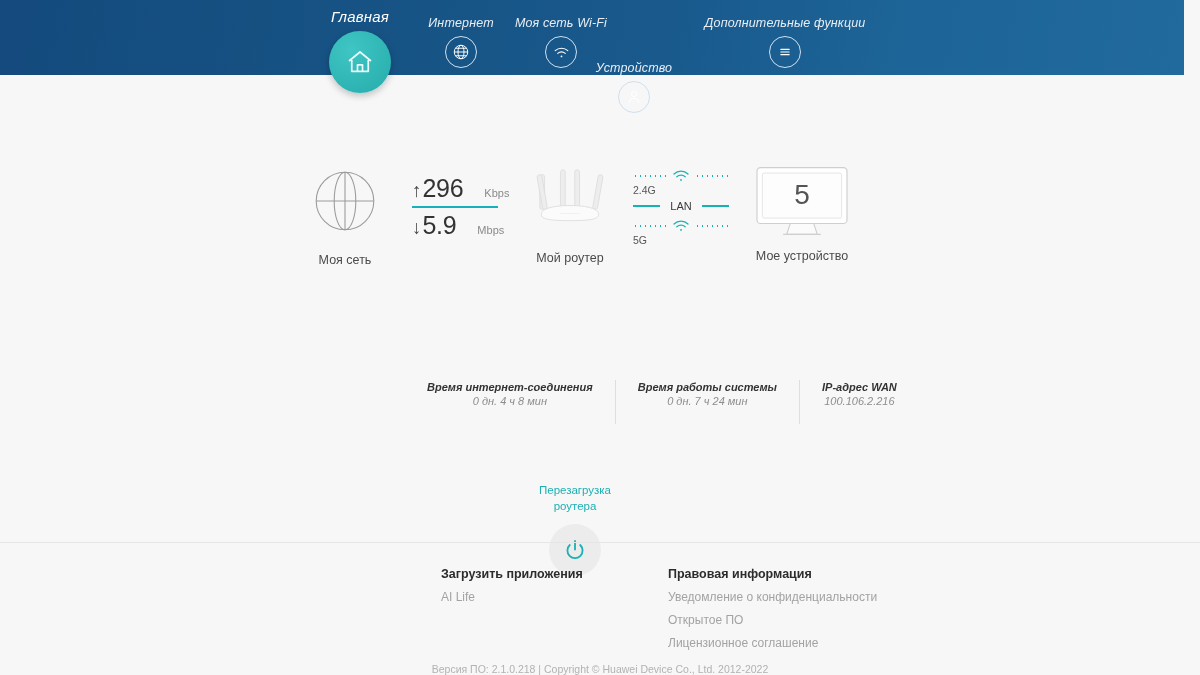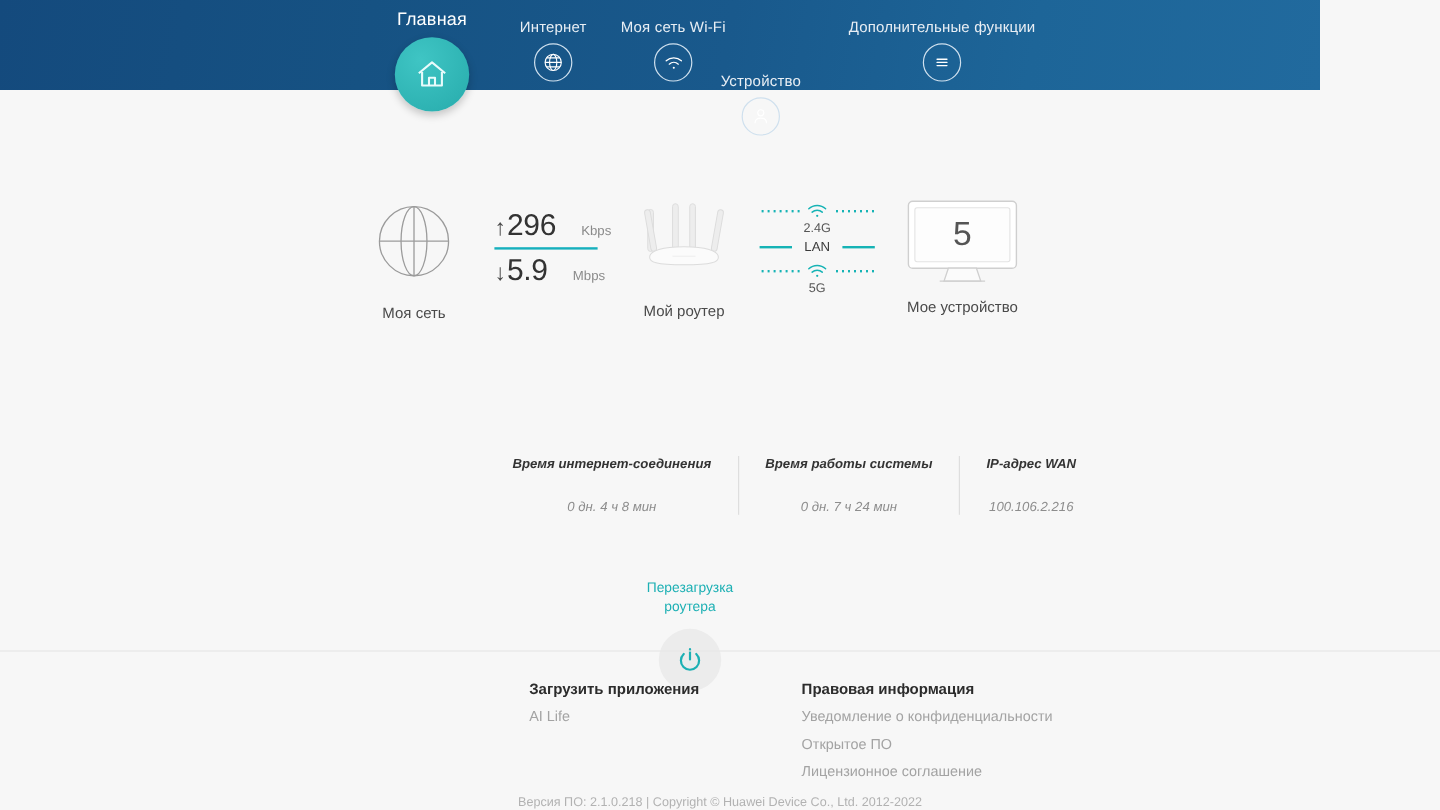--- a/index.html
+++ b/index.html
@@ -6,22 +6,23 @@
   html, body {
     width: 1200px; height: 675px;
     background: #f7f7f7;
     font-family: "Liberation Sans", "DejaVu Sans", sans-serif;
     overflow: hidden;
   }
 
   
   .header {
     position: relative;
-    width: 1100px; height: 75px;
+    width: 1184px; height: 75px;
     background: linear-gradient(100deg, #144a7d 0%, #165283 28%, #19598c 55%, #1d6598 78%, #216a9e 100%);
+    font-style: italic;
   }
   .nav {
     position: absolute; left: 0; top: 0;
     width: 1200px; height: 75px;
   }
   .nav-item {
     position: absolute;
     top: 16px;
     text-align: center;
     color: #ffffff;
@@ -82,42 +83,42 @@
   .speed-line { display: flex; align-items: baseline; justify-content: flex-start; }
   .speed-arrow { font-size: 19px; color: #4a4a4a; line-height: 1; margin-right: 1px; }
   .speed-val { font-size: 25px; color: #333; line-height: 1.05; letter-spacing: -.3px; }
   .speed-unit { font-size: 11px; color: #8a8a8a; margin-left: 21px; }
   .speed-rule { height: 2px; background: #17b0bd; margin: 5px 0 4px; width: 86px; }
 
   
   .tile-router { left: 510px; top: 0; width: 120px; }
 
   
-  .link-block { position: absolute; left: 633px; top: 4px; width: 96px; text-align: center; }
+  .link-block { position: absolute; left: 633px; top: 4px; width: 96px; }
   .link-row-label { font-size: 10.5px; color: #555; margin-top: 1px; }
   .dotline {
     display: flex; align-items: center; justify-content: center; gap: 4px;
   }
   .dots {
     flex: 1; height: 2px;
     background-image: radial-gradient(circle, #16b3b5 1px, transparent 1.1px);
     background-size: 5px 2px;
     background-repeat: repeat-x;
   }
   .solidline { flex: 1; height: 1.6px; background: #16b3b5; }
   .lan-label { font-size: 11px; color: #3a3a3a; padding: 0 6px; }
 
   
   .tile-device { left: 742px; top: 0; width: 120px; }
 
   
   .info-row { position: absolute; left: 405px; top: 305px; display: flex; align-items: flex-start; font-style: italic; }
   .info-cell { text-align: center; padding: 0 22px; }
   .info-title { font-size: 11px; font-weight: bold; color: #333; line-height: 1.35; }
-  .info-value { font-size: 11px; color: #8d8d8d; margin-top: 22px; }
+  .info-value { font-size: 11px; color: #8d8d8d; margin-top: 0; }
   .info-sep { width: 1px; background: #dedede; align-self: stretch; min-height: 44px; }
 
   
   .reboot { position: absolute; left: 535px; top: 408px; width: 80px; text-align: center; }
   .reboot-label { font-size: 11.5px; color: #1db0b4; line-height: 1.35; cursor: pointer; }
   .reboot-btn {
     margin: 10px auto 0;
     width: 52px; height: 52px; border-radius: 50%;
     background: #ececec;
     display: flex; align-items: center; justify-content: center;

